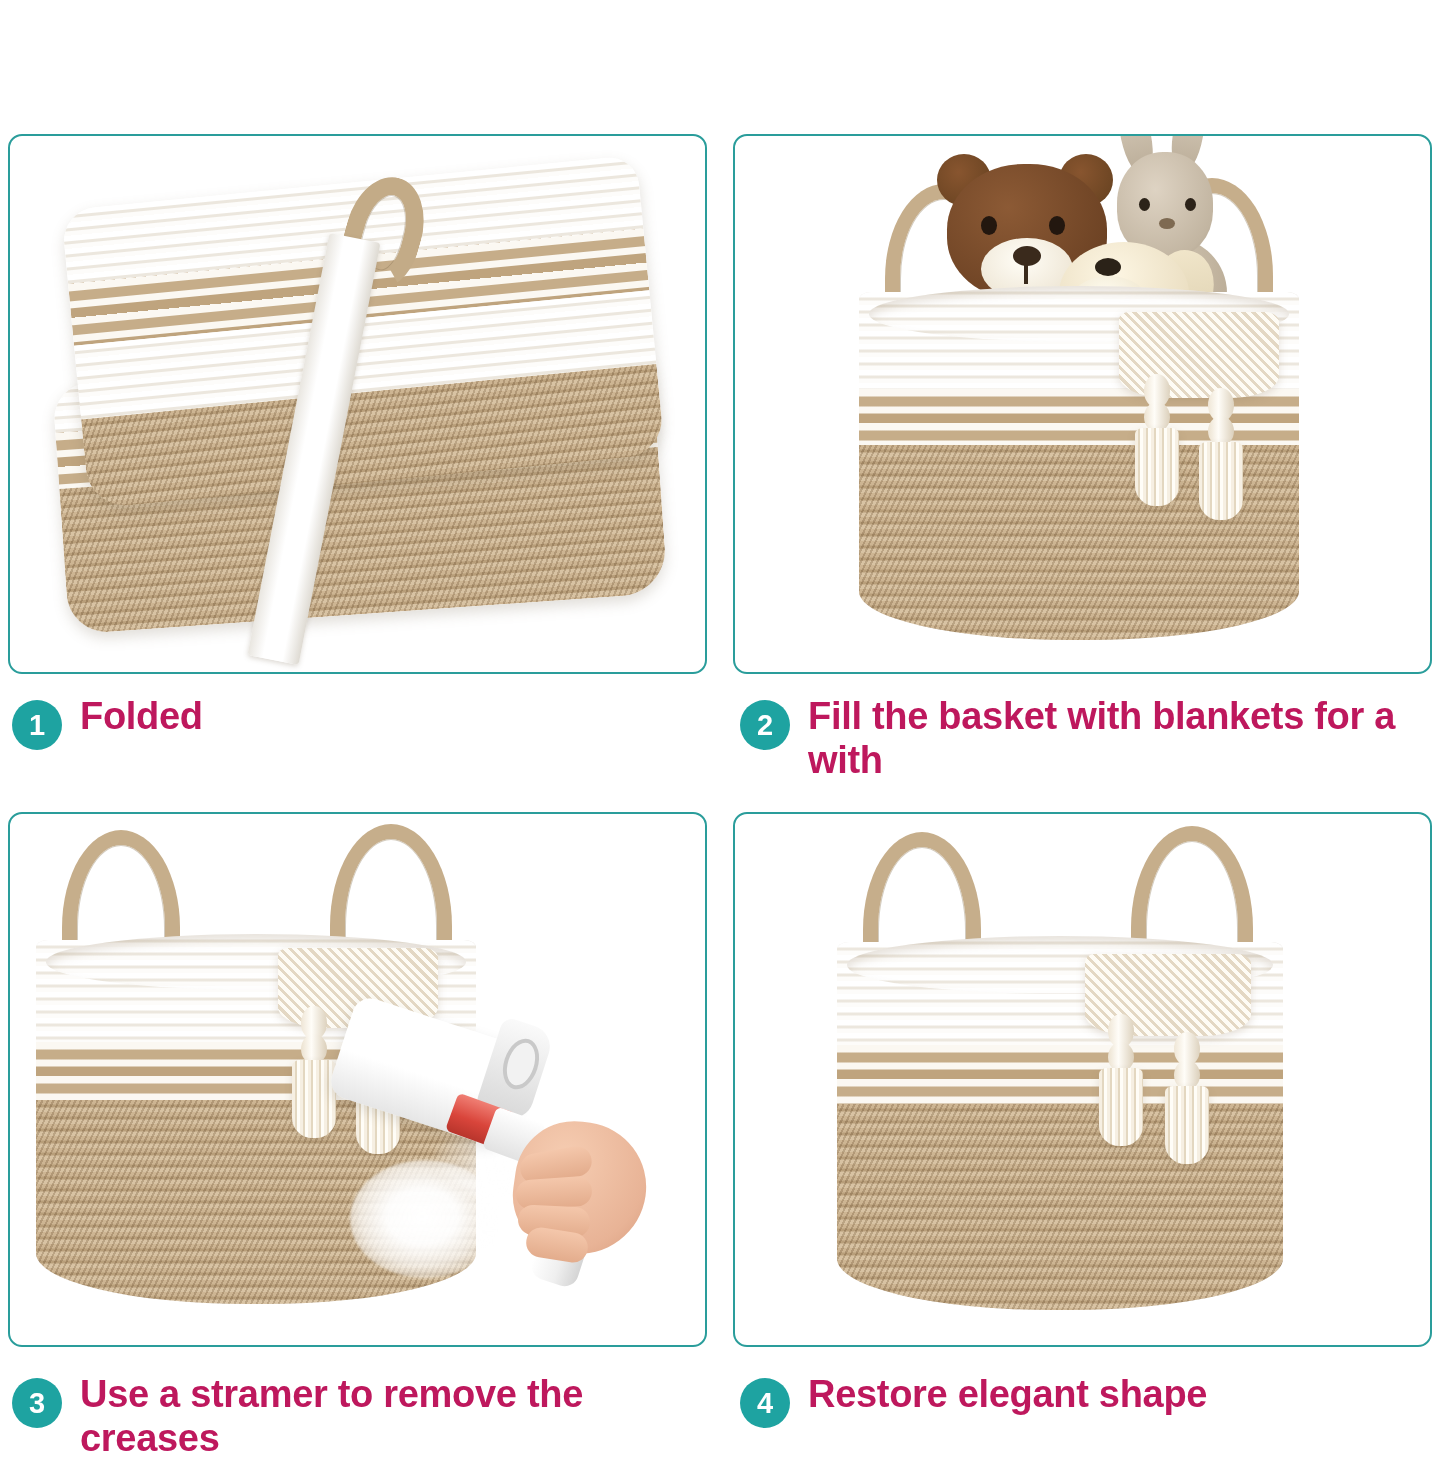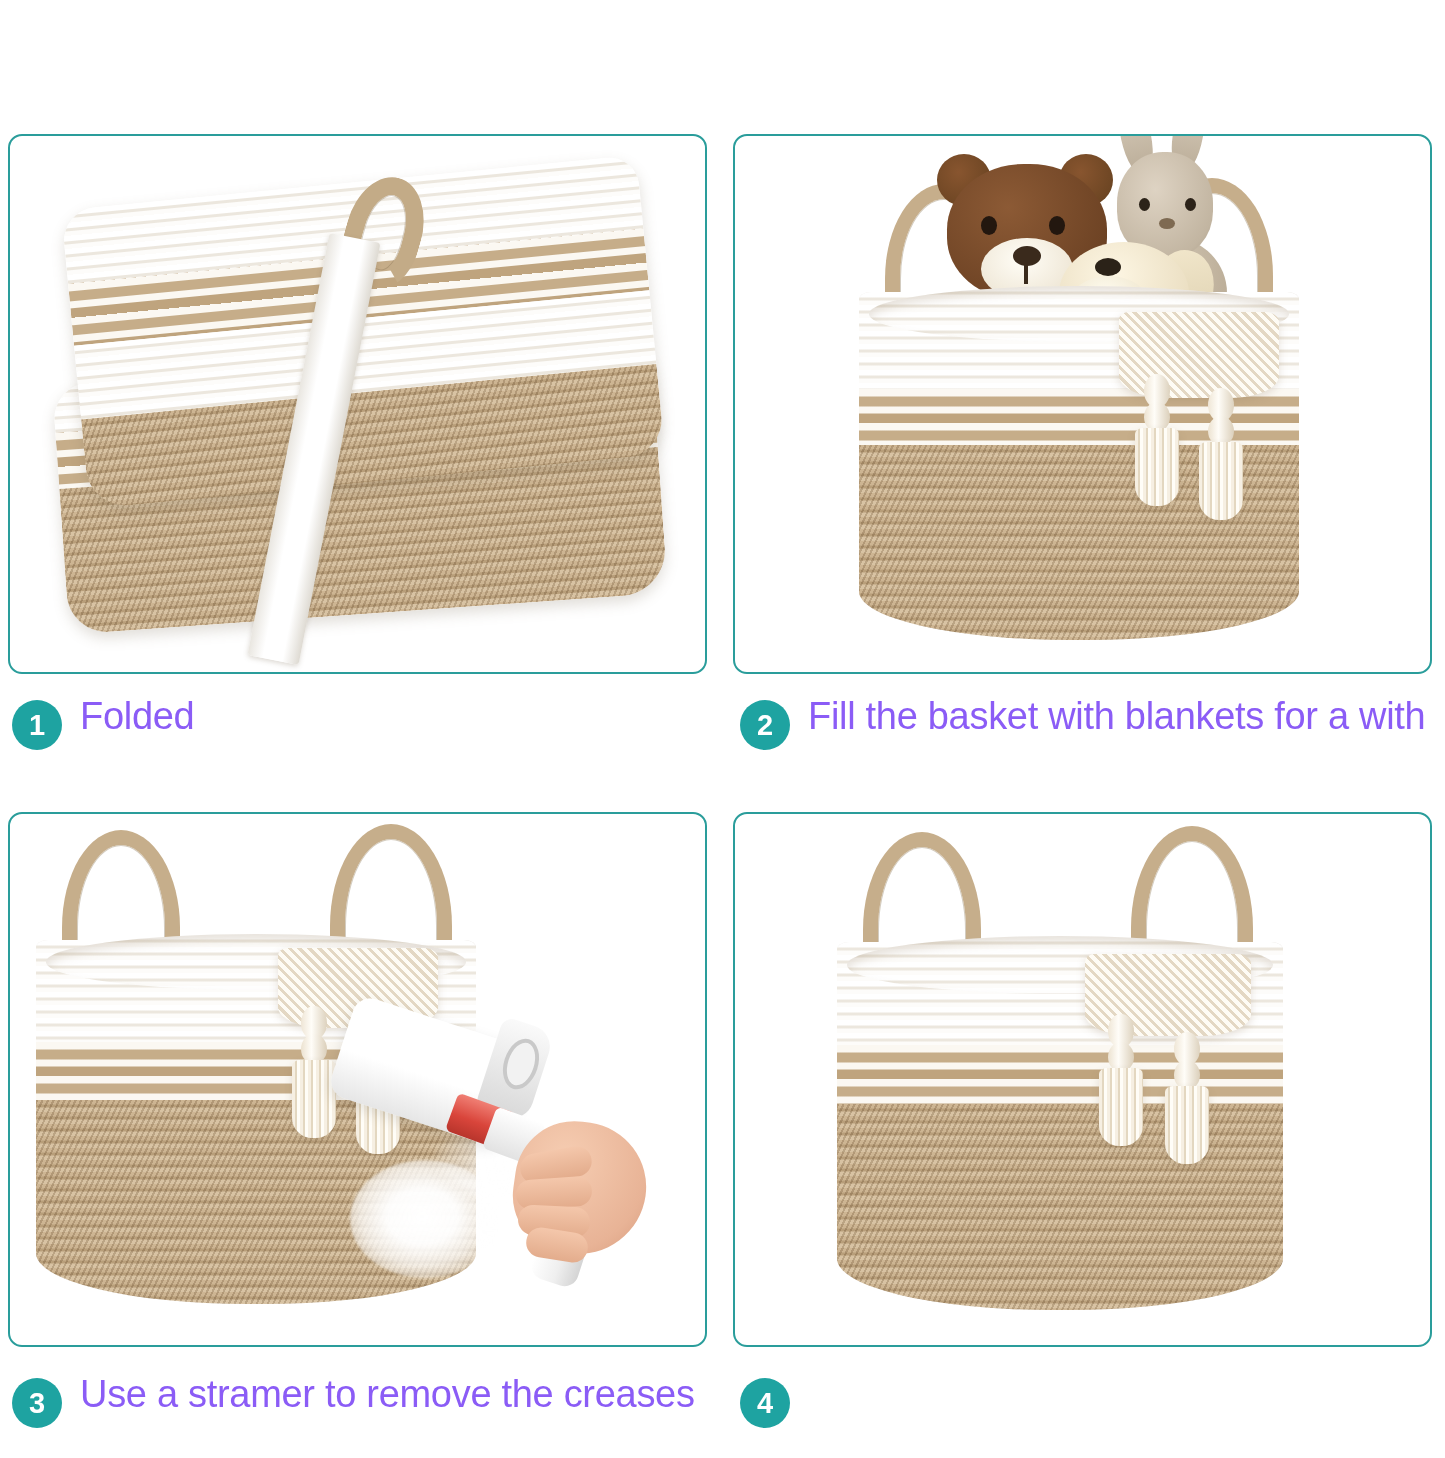--- a/index.html
+++ b/index.html
@@ -61,21 +61,21 @@
   .cap-3 { left: 12px;  top: 1372px; width: 690px; }
   .cap-4 { left: 740px; top: 1372px; width: 700px; }
 
   .badge {
     flex: 0 0 auto; width: 50px; height: 50px; border-radius: 50%;
     background: #1ea3a1; color: #ffffff;
     display: flex; align-items: center; justify-content: center;
     font-size: 29px; font-weight: bold; line-height: 1; margin-top: 6px;
   }
   .cap-text {
-    font-size: 38px; font-weight: normal; color: #8b5cf6; line-height: 1.16;
+    font-size: 38px; font-weight: bold; color: #be185d; line-height: 1.16;
     letter-spacing: -0.3px;
   }
 
   
   .art { position: absolute; inset: 0; }
 
   
   .rope-white {
     background:
       repeating-linear-gradient(to bottom,
@@ -520,15 +520,16 @@
     <div class="cap-text">Fill the basket with blankets for a with</div>
   </div>
 
   <div class="caption cap-3">
     <div class="badge">3</div>
     <div class="cap-text">Use a stramer to remove the creases</div>
   </div>
 
   <div class="caption cap-4">
     <div class="badge">4</div>
+    <div class="cap-text">Restore elegant shape</div>
   </div>
 
 </div>
 
 </body></html>

